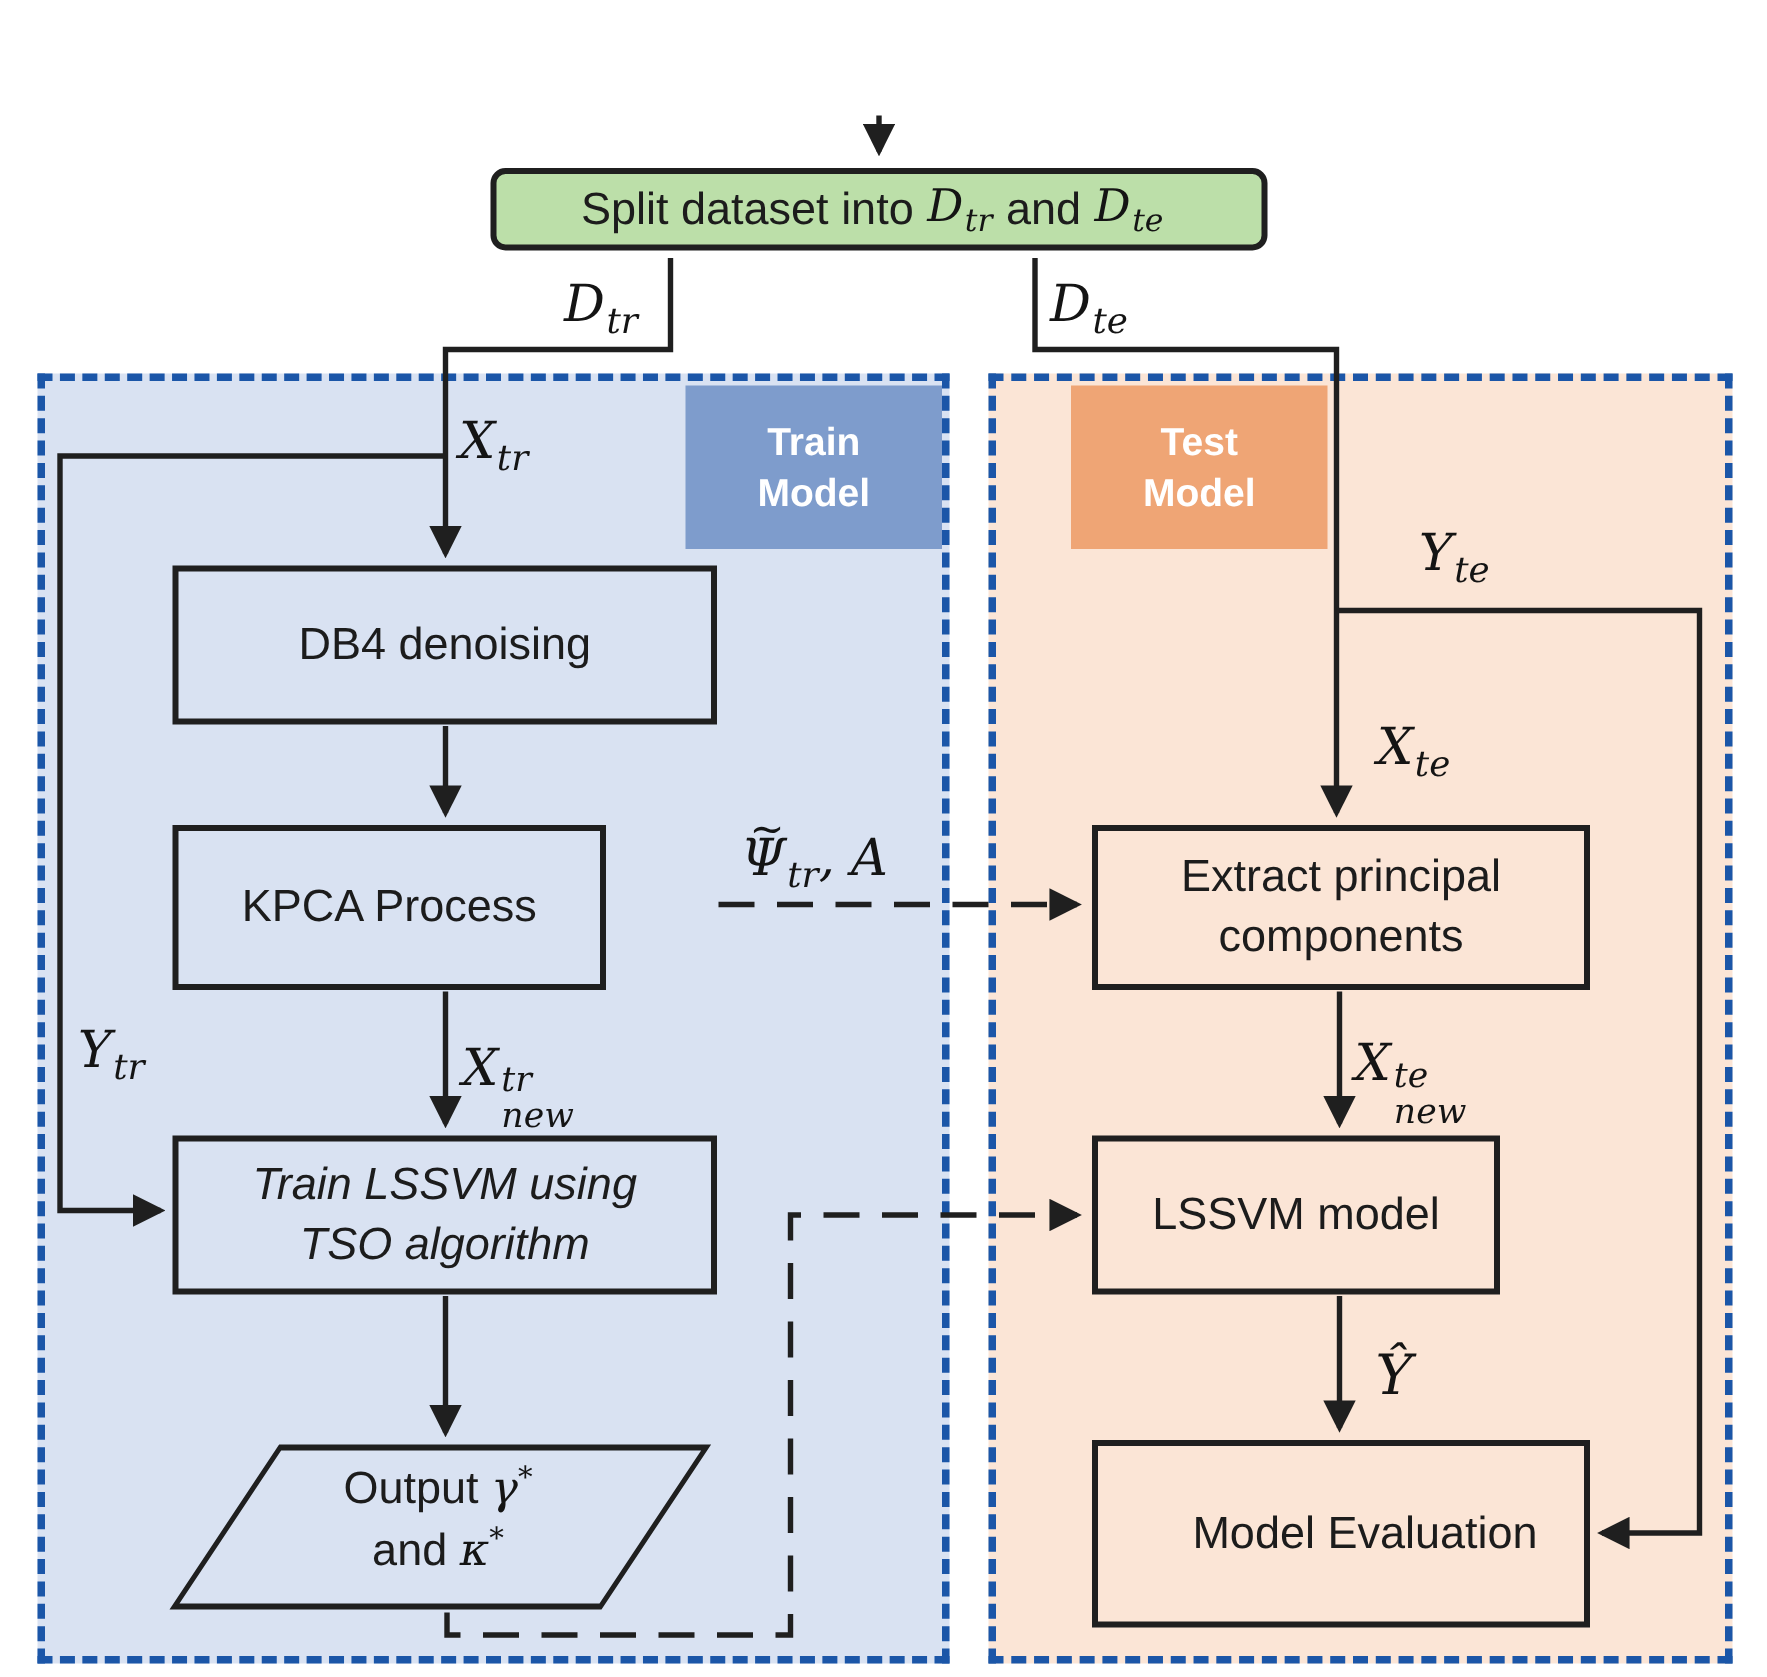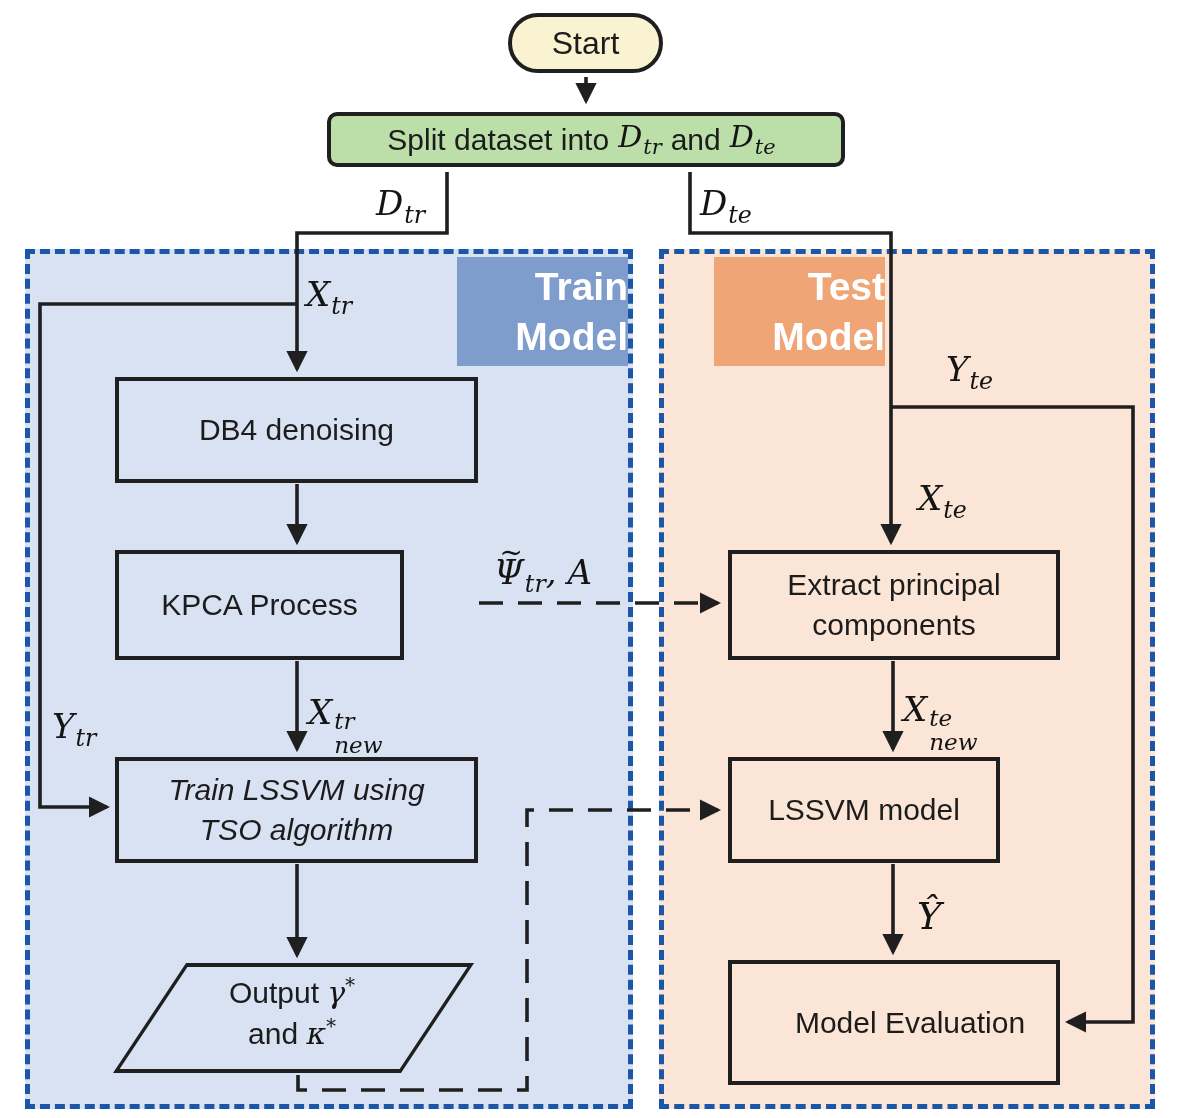--- a/index.html
+++ b/index.html
@@ -6,22 +6,22 @@
   .canvas {
     position:relative; width:1178px; height:1118px; background:#ffffff;
     font-family:"Liberation Sans", sans-serif; overflow:hidden;
   }
   
   .panel { position:absolute; border:5px dashed var(--panel-border-blue); z-index:1; }
   .panel.train { left:25px;  top:249px; width:598px; height:850px; background:var(--train-panel-bg); }
   .panel.test  { left:659px; top:249px; width:486px; height:850px; background:var(--test-panel-bg); }
   
   .badge {
-    position:absolute; z-index:2; color:#ffffff; font-weight:bold; font-size:39px; line-height:1.28;
-    display:flex; flex-direction:column; align-items:flex-end; justify-content:center; text-align:center;
+    position:absolute; z-index:2; color:#ffffff; font-weight:bold; font-size:26px; line-height:1.28;
+    display:flex; flex-direction:column; align-items:center; justify-content:center; text-align:center;
   }
   .badge.train { left:457px; top:257px; width:171px; height:109px; background:var(--train-badge-bg); }
   .badge.test  { left:666px; top:257px; width:171px; height:109px; background:var(--test-badge-bg);margin-left:48px; }
   
   .node {
     position:absolute; z-index:3; box-sizing:border-box; border:4px solid var(--ink);
     display:flex; flex-direction:column; align-items:center; justify-content:center;
     text-align:center; font-size:30px; color:#1c1c1c; line-height:1.32;
   }
   .node.start { left:508px; top:13px; width:155px; height:60px; border-radius:31px; background:var(--start-bg); font-size:32px; }
@@ -67,23 +67,20 @@
 
   <div class="badge train">
     <span>Train</span>
     <span>Model</span>
   </div>
   <div class="badge test">
     <span>Test</span>
     <span>Model</span>
   </div>
 
-  <div class="node start">
-    <span>Start</span>
-  </div>
 
   <div class="node split">
     <span>Split dataset into</span>
     <span class="math"><span>D</span><sub>tr</sub></span>
     <span>and</span>
     <span class="math"><span>D</span><sub>te</sub></span>
   </div>
 
   <div class="node db4">
     <span>DB4 denoising</span>
@@ -133,21 +130,21 @@
     <path class="wire" d="M891,407 L1133,407 L1133,1022 L1068,1022" marker-end="url(#arrowhead)"></path>
     <path class="wire" d="M893,661 L893,749" marker-end="url(#arrowhead)"></path>
     <path class="wire" d="M893,864 L893,952" marker-end="url(#arrowhead)"></path>
     <path class="wire dashed" d="M479,603 L718,603" marker-end="url(#arrowhead)"></path>
     <path class="wire dashed" d="M298,1075 L298,1090 L527,1090 L527,810 L718,810" marker-end="url(#arrowhead)"></path>
   </svg>
 
   <span class="mlabel" style="left:376px; top:186px;"><span>D</span><sub>tr</sub></span>
   <span class="mlabel" style="left:700px; top:186px;"><span>D</span><sub>te</sub></span>
   <span class="mlabel" style="left:306px; top:277px;"><span>X</span><sub>tr</sub></span>
-  <span class="mlabel" style="left:52px;  top:709px;text-align:center;"><span>Y</span><sub>tr</sub></span>
+  <span class="mlabel" style="left:52px;  top:683px;text-align:center;"><span>Y</span><sub>tr</sub></span>
   <span class="mlabel" style="left:946px; top:352px;"><span>Y</span><sub>te</sub></span>
   <span class="mlabel" style="left:918px; top:481px;"><span>X</span><sub>te</sub></span>
   <span class="mlabel" style="left:308px; top:695px;"><span>X</span><span class="stack">
         <i>tr</i>
         <i>new</i>
       </span></span>
   <span class="mlabel" style="left:903px; top:692px;"><span>X</span><span class="stack">
         <i>te</i>
         <i>new</i>
       </span></span>

